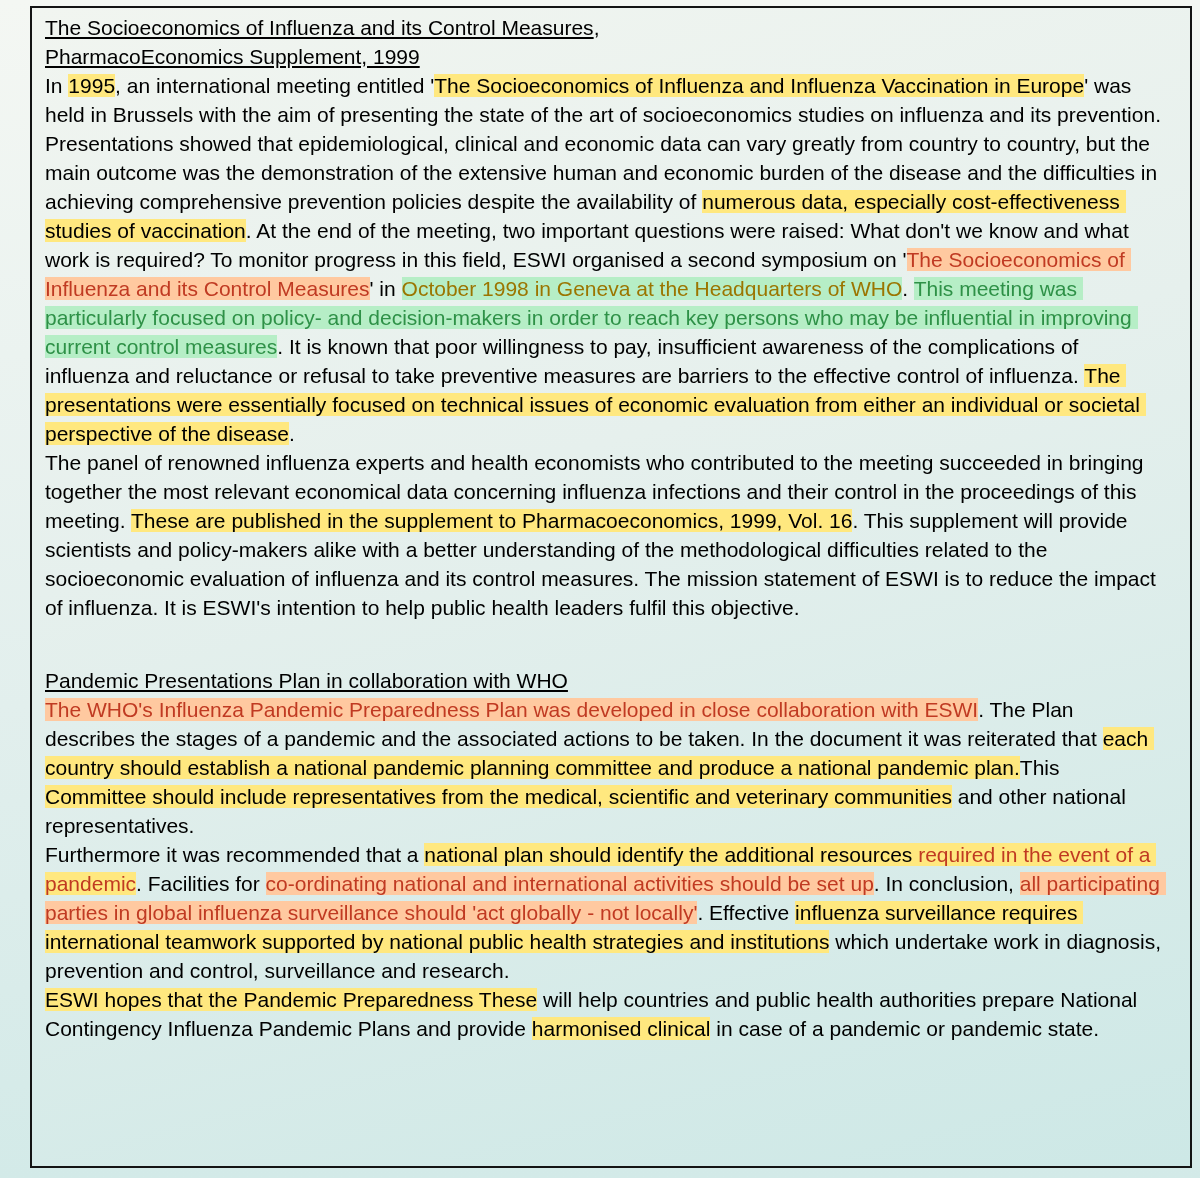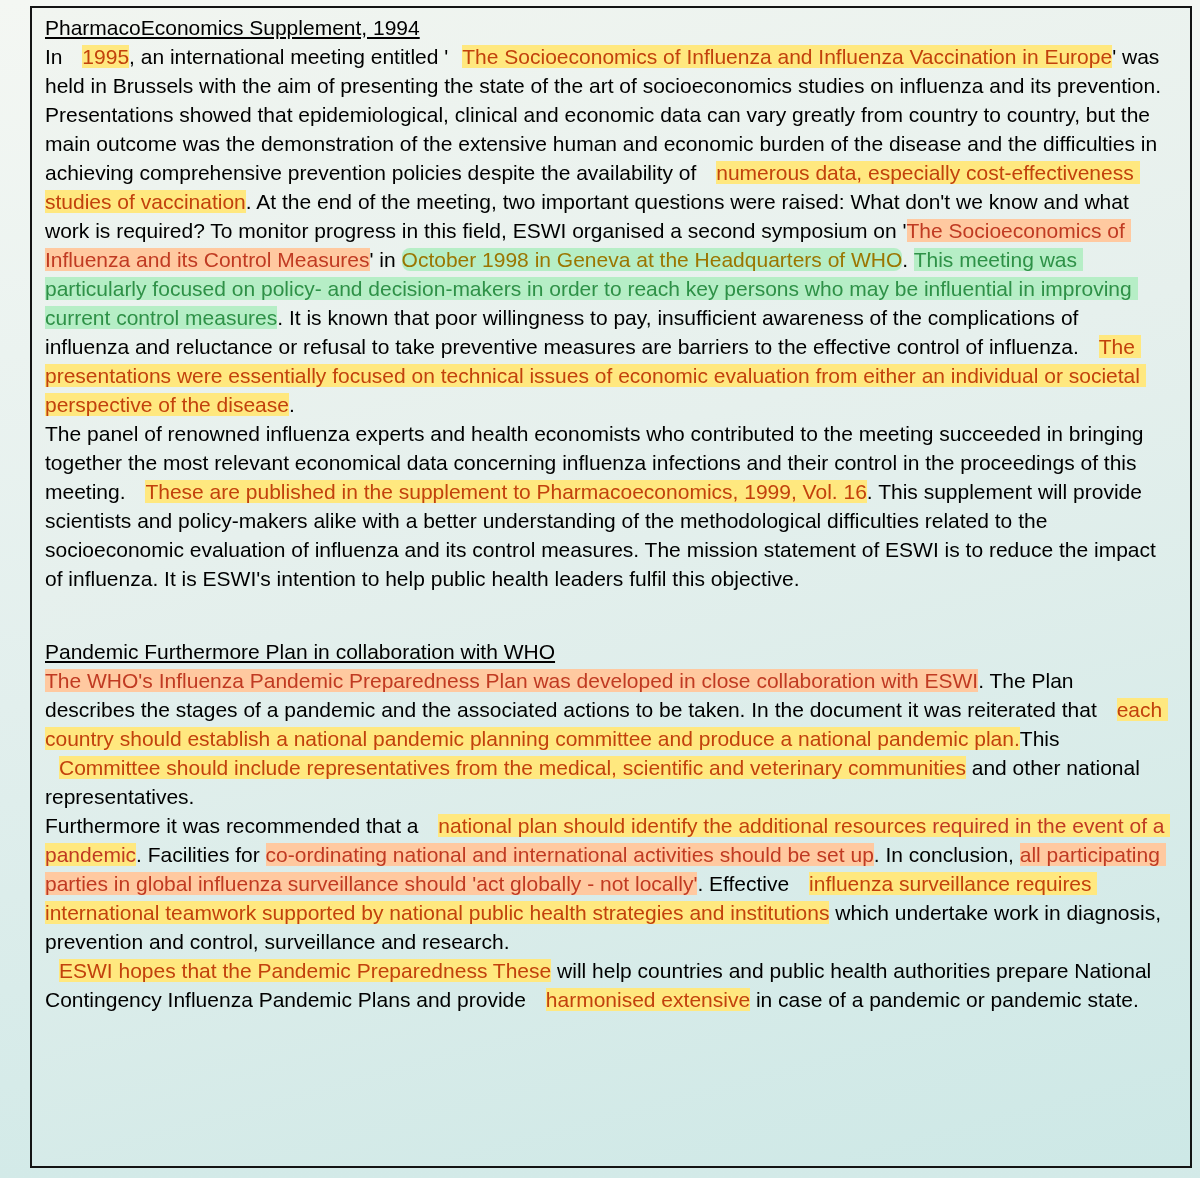--- a/index.html
+++ b/index.html
@@ -35,32 +35,33 @@
   }
   .spacer {
     height: 44px;
   }
   .seg {
     white-space: pre-wrap;
   }
 </style>
 <style>.normal{background:transparent;color:#000000;}
 .underline{background:transparent;color:#000000;text-decoration:underline;}
-.hl-yellow{background:#ffe87f;color:#c2410c;margin-left:14px;}
+.hl-yellow{background:#ffe87f;color:#000000;}
 .hl-yellow-red{background:#ffe87f;color:#c03a22;}
 .hl-orange{background:#ffc9a0;color:#c03a22;}
-.hl-green-olive{background:#b6eec6;color:#9b7500;border-radius:8px;}
+.hl-green-olive{background:#b6eec6;color:#9b7500;}
 .hl-green{background:#b6eec6;color:#2e9147;}
 </style></head>
 <body>
 
 <div class="frame">
   <div>
-      <p class="para"><span class="seg underline">PharmacoEconomics Supplement, 1994</span></p>
+      <p class="para"><span class="seg underline">The Socioeconomics of Influenza and its Control Measures</span><span class="seg normal">,</span></p>
+      <p class="para"><span class="seg underline">PharmacoEconomics Supplement, 1999</span></p>
       <p class="para"><span class="seg normal">In </span><span class="seg hl-yellow">1995</span><span class="seg normal">, an international meeting entitled '</span><span class="seg hl-yellow">The Socioeconomics of Influenza and Influenza Vaccination in Europe</span><span class="seg normal">' was held in Brussels with the aim of presenting the state of the art of socioeconomics studies on influenza and its prevention. Presentations showed that epidemiological, clinical and economic data can vary greatly from country to country, but the main outcome was the demonstration of the extensive human and economic burden of the disease and the difficulties in achieving comprehensive prevention policies despite the availability of </span><span class="seg hl-yellow">numerous data, especially cost-effectiveness studies of vaccination</span><span class="seg normal">. At the end of the meeting, two important questions were raised: What don't we know and what work is required? To monitor progress in this field, ESWI organised a second symposium on '</span><span class="seg hl-orange">The Socioeconomics of Influenza and its Control Measures</span><span class="seg normal">' in </span><span class="seg hl-green-olive">October 1998 in Geneva at the Headquarters of WHO</span><span class="seg normal">. </span><span class="seg hl-green">This meeting was particularly focused on policy- and decision-makers in order to reach key persons who may be influential in improving current control measures</span><span class="seg normal">. It is known that poor willingness to pay, insufficient awareness of the complications of influenza and reluctance or refusal to take preventive measures are barriers to the effective control of influenza. </span><span class="seg hl-yellow">The presentations were essentially focused on technical issues of economic evaluation from either an individual or societal perspective of the disease</span><span class="seg normal">.</span></p>
       <p class="para"><span class="seg normal">The panel of renowned influenza experts and health economists who contributed to the meeting succeeded in bringing together the most relevant economical data concerning influenza infections and their control in the proceedings of this meeting. </span><span class="seg hl-yellow">These are published in the supplement to Pharmacoeconomics, 1999, Vol. 16</span><span class="seg normal">. This supplement will provide scientists and policy-makers alike with a better understanding of the methodological difficulties related to the socioeconomic evaluation of influenza and its control measures. The mission statement of ESWI is to reduce the impact of influenza. It is ESWI's intention to help public health leaders fulfil this objective.</span></p>
       <div class="spacer"></div>
-      <p class="para"><span class="seg underline">Pandemic Furthermore Plan in collaboration with WHO</span></p>
+      <p class="para"><span class="seg underline">Pandemic Presentations Plan in collaboration with WHO</span></p>
       <p class="para"><span class="seg hl-orange">The WHO's Influenza Pandemic Preparedness Plan was developed in close collaboration with ESWI</span><span class="seg normal">. The Plan describes the stages of a pandemic and the associated actions to be taken. In the document it was reiterated that </span><span class="seg hl-yellow">each country should establish a national pandemic planning committee and produce a national pandemic plan.</span><span class="seg normal">This </span><span class="seg hl-yellow">Committee should include representatives from the medical, scientific and veterinary communities</span><span class="seg normal"> and other national representatives.</span></p>
       <p class="para"><span class="seg normal">Furthermore it was recommended that a </span><span class="seg hl-yellow">national plan should identify the additional resources </span><span class="seg hl-yellow-red">required in the event of a pandemic</span><span class="seg normal">. Facilities for </span><span class="seg hl-orange">co-ordinating national and international activities should be set up</span><span class="seg normal">. In conclusion, </span><span class="seg hl-orange">all participating parties in global influenza surveillance should 'act globally - not locally'</span><span class="seg normal">. Effective </span><span class="seg hl-yellow">influenza surveillance requires international teamwork supported by national public health strategies and institutions</span><span class="seg normal"> which undertake work in diagnosis, prevention and control, surveillance and research.</span></p>
-      <p class="para"><span class="seg hl-yellow">ESWI hopes that the Pandemic Preparedness These</span><span class="seg normal"> will help countries and public health authorities prepare National Contingency Influenza Pandemic Plans and provide </span><span class="seg hl-yellow">harmonised extensive</span><span class="seg normal"> in case of a pandemic or pandemic state.</span></p>
+      <p class="para"><span class="seg hl-yellow">ESWI hopes that the Pandemic Preparedness These</span><span class="seg normal"> will help countries and public health authorities prepare National Contingency Influenza Pandemic Plans and provide </span><span class="seg hl-yellow">harmonised clinical</span><span class="seg normal"> in case of a pandemic or pandemic state.</span></p>
     </div>
 </div>
 
 </body></html>

